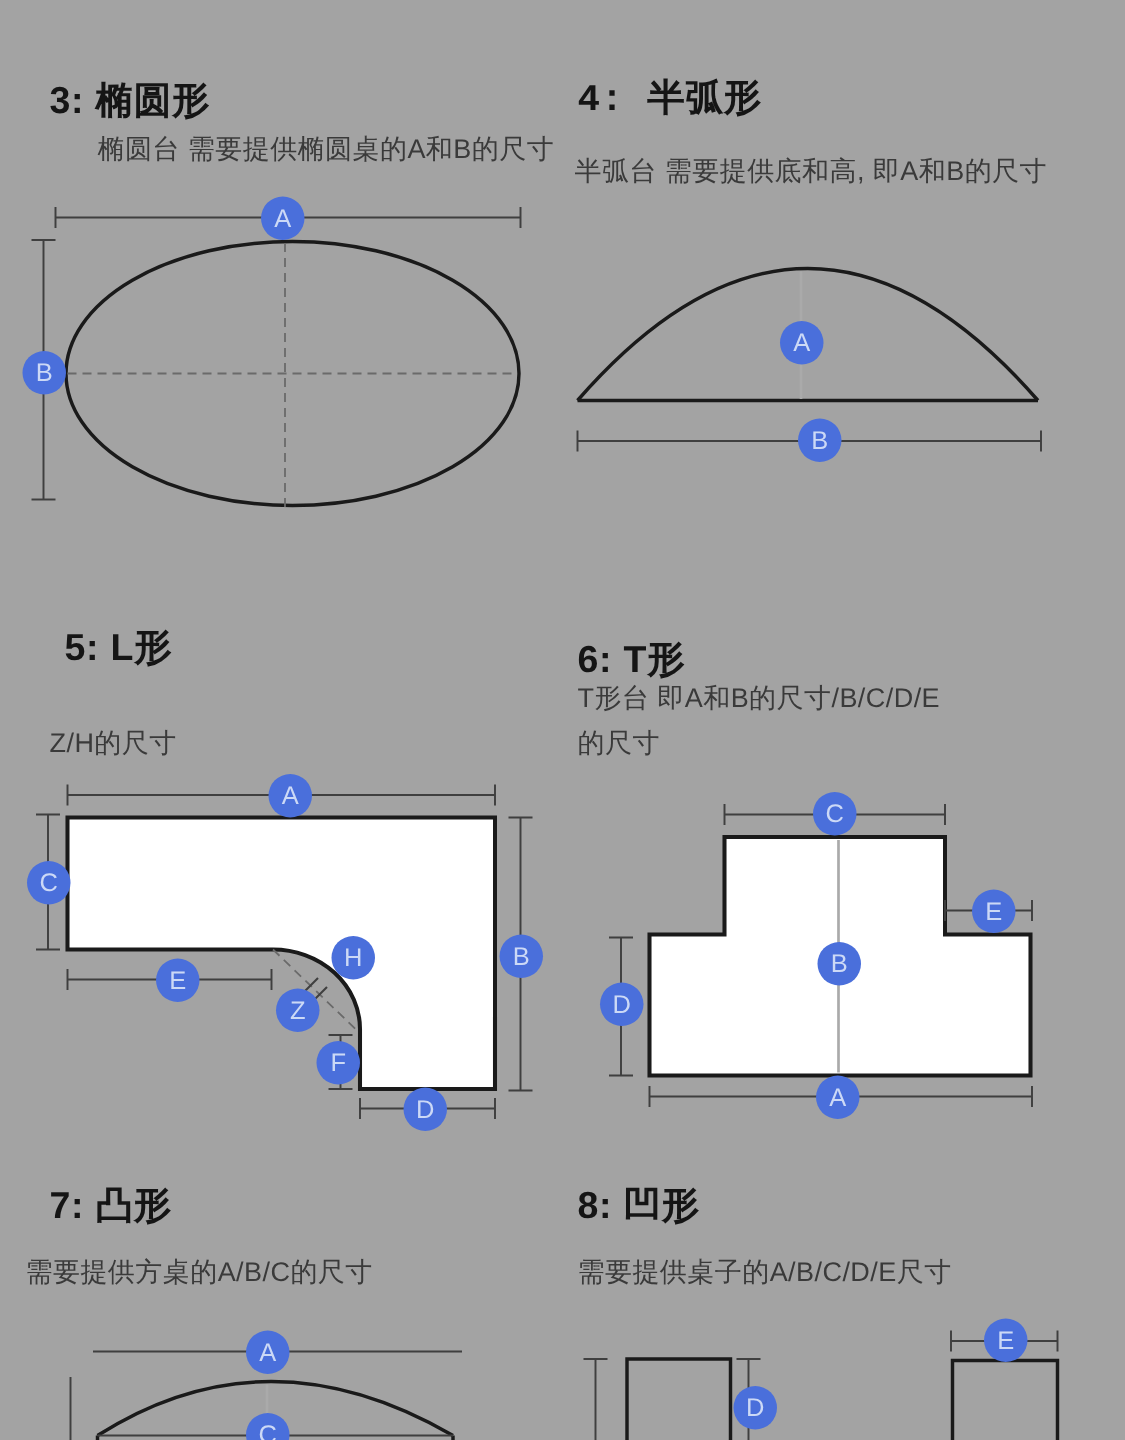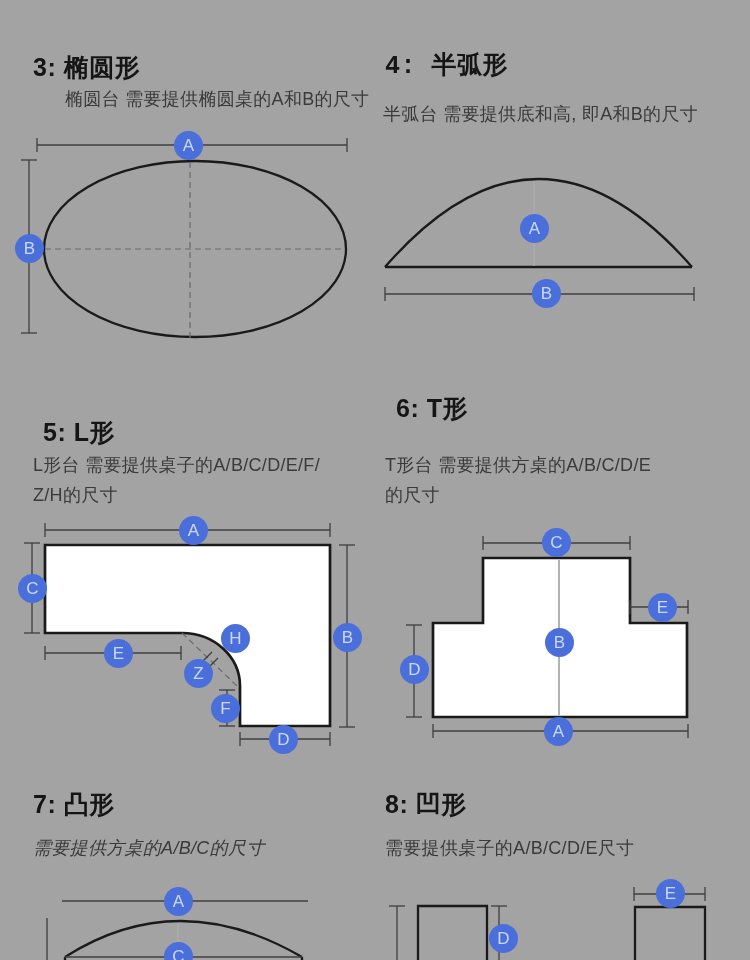--- a/index.html
+++ b/index.html
@@ -77,21 +77,21 @@
           <line x1="319" y1="137" x2="319" y2="151"></line>
         </g>
       </svg>
       <div class="badge" style="left:145px;top:64px;">A</div>
       <div class="badge" style="left:157px;top:129px;">B</div>
     </div>
   </section>
 
   <section>
     <h2 class="sec-title" style="left:43px;top:418px;">5: L形</h2>
-    <p class="sec-sub" style="left:33px;top:450px;"><span>L形台 需要提供桌子的A/B/C/D/E/F/</span><br><span>Z/H的尺寸</span></p>
+    <p class="sec-sub" style="left:33px;top:450px;"><br><span>Z/H的尺寸</span></p>
 
     <div class="diagram" style="left:0;top:510px;width:375px;height:270px;">
       <svg width="375" height="270" viewBox="0 0 375 270">
         <path class="shape" d="M45,35 H330 V216 H240 V176 A58 53 0 0 0 182,123 H45 Z"></path>
         <g class="dim">
           <line x1="45" y1="20" x2="330" y2="20"></line>
           <line x1="45" y1="13" x2="45" y2="27"></line>
           <line x1="330" y1="13" x2="330" y2="27"></line>
         </g>
         <g class="dim">
@@ -127,22 +127,22 @@
       <div class="badge" style="left:333px;top:113px;">B</div>
       <div class="badge" style="left:104px;top:129px;">E</div>
       <div class="badge" style="left:221px;top:114px;">H</div>
       <div class="badge" style="left:184px;top:149px;">Z</div>
       <div class="badge" style="left:211px;top:184px;">F</div>
       <div class="badge" style="left:269px;top:215px;">D</div>
     </div>
   </section>
 
   <section>
-    <h2 class="sec-title" style="left:385px;top:394px;margin-left:11px;">6: T形</h2>
-    <p class="sec-sub" style="left:385px;top:450px;"><span>T形台 需要提供方桌的A/B/C/D/E</span><br><span>的尺寸</span></p>
+    <h2 class="sec-title" style="left:385px;top:426px;">6: T形</h2>
+    <p class="sec-sub" style="left:385px;top:450px;"><span>T形台 即A和B的尺寸/B/C/D/E</span><br><span>的尺寸</span></p>
 
     <div class="diagram" style="left:375px;top:510px;width:375px;height:270px;">
       <svg width="375" height="270" viewBox="0 0 375 270">
         <path class="shape" d="M108,48 H255 V113 H312 V207 H58 V113 H108 Z"></path>
         <g class="dim">
           <line x1="108" y1="33" x2="255" y2="33"></line>
           <line x1="108" y1="26" x2="108" y2="40"></line>
           <line x1="255" y1="26" x2="255" y2="40"></line>
         </g>
         <g class="dim">
@@ -165,21 +165,21 @@
       <div class="badge" style="left:167px;top:18px;">C</div>
       <div class="badge" style="left:273px;top:83px;">E</div>
       <div class="badge" style="left:170px;top:118px;">B</div>
       <div class="badge" style="left:25px;top:145px;">D</div>
       <div class="badge" style="left:169px;top:207px;">A</div>
     </div>
   </section>
 
   <section>
     <h2 class="sec-title" style="left:33px;top:790px;">7: 凸形</h2>
-    <p class="sec-sub" style="left:33px;top:833px;font-style:italic;">需要提供方桌的A/B/C的尺寸</p>
+    <p class="sec-sub" style="left:17px;top:833px;">需要提供方桌的A/B/C的尺寸</p>
 
     <div class="diagram" style="left:0;top:880px;width:375px;height:95px;">
       <svg width="375" height="95" viewBox="0 0 375 95">
         <line class="dim" x1="62" y1="21" x2="308" y2="21"></line>
         <line class="dim" x1="47" y1="38" x2="47" y2="95"></line>
         <path class="shape-thin" d="M65,77 Q178,5 302,77"></path>
         <line class="shape-thin" x1="65" y1="77" x2="65" y2="95"></line>
         <line class="shape-thin" x1="302" y1="77" x2="302" y2="95"></line>
         <line class="dim" x1="65" y1="77" x2="302" y2="77"></line>
         <line class="graycenter" x1="178" y1="43" x2="178" y2="76"></line>

